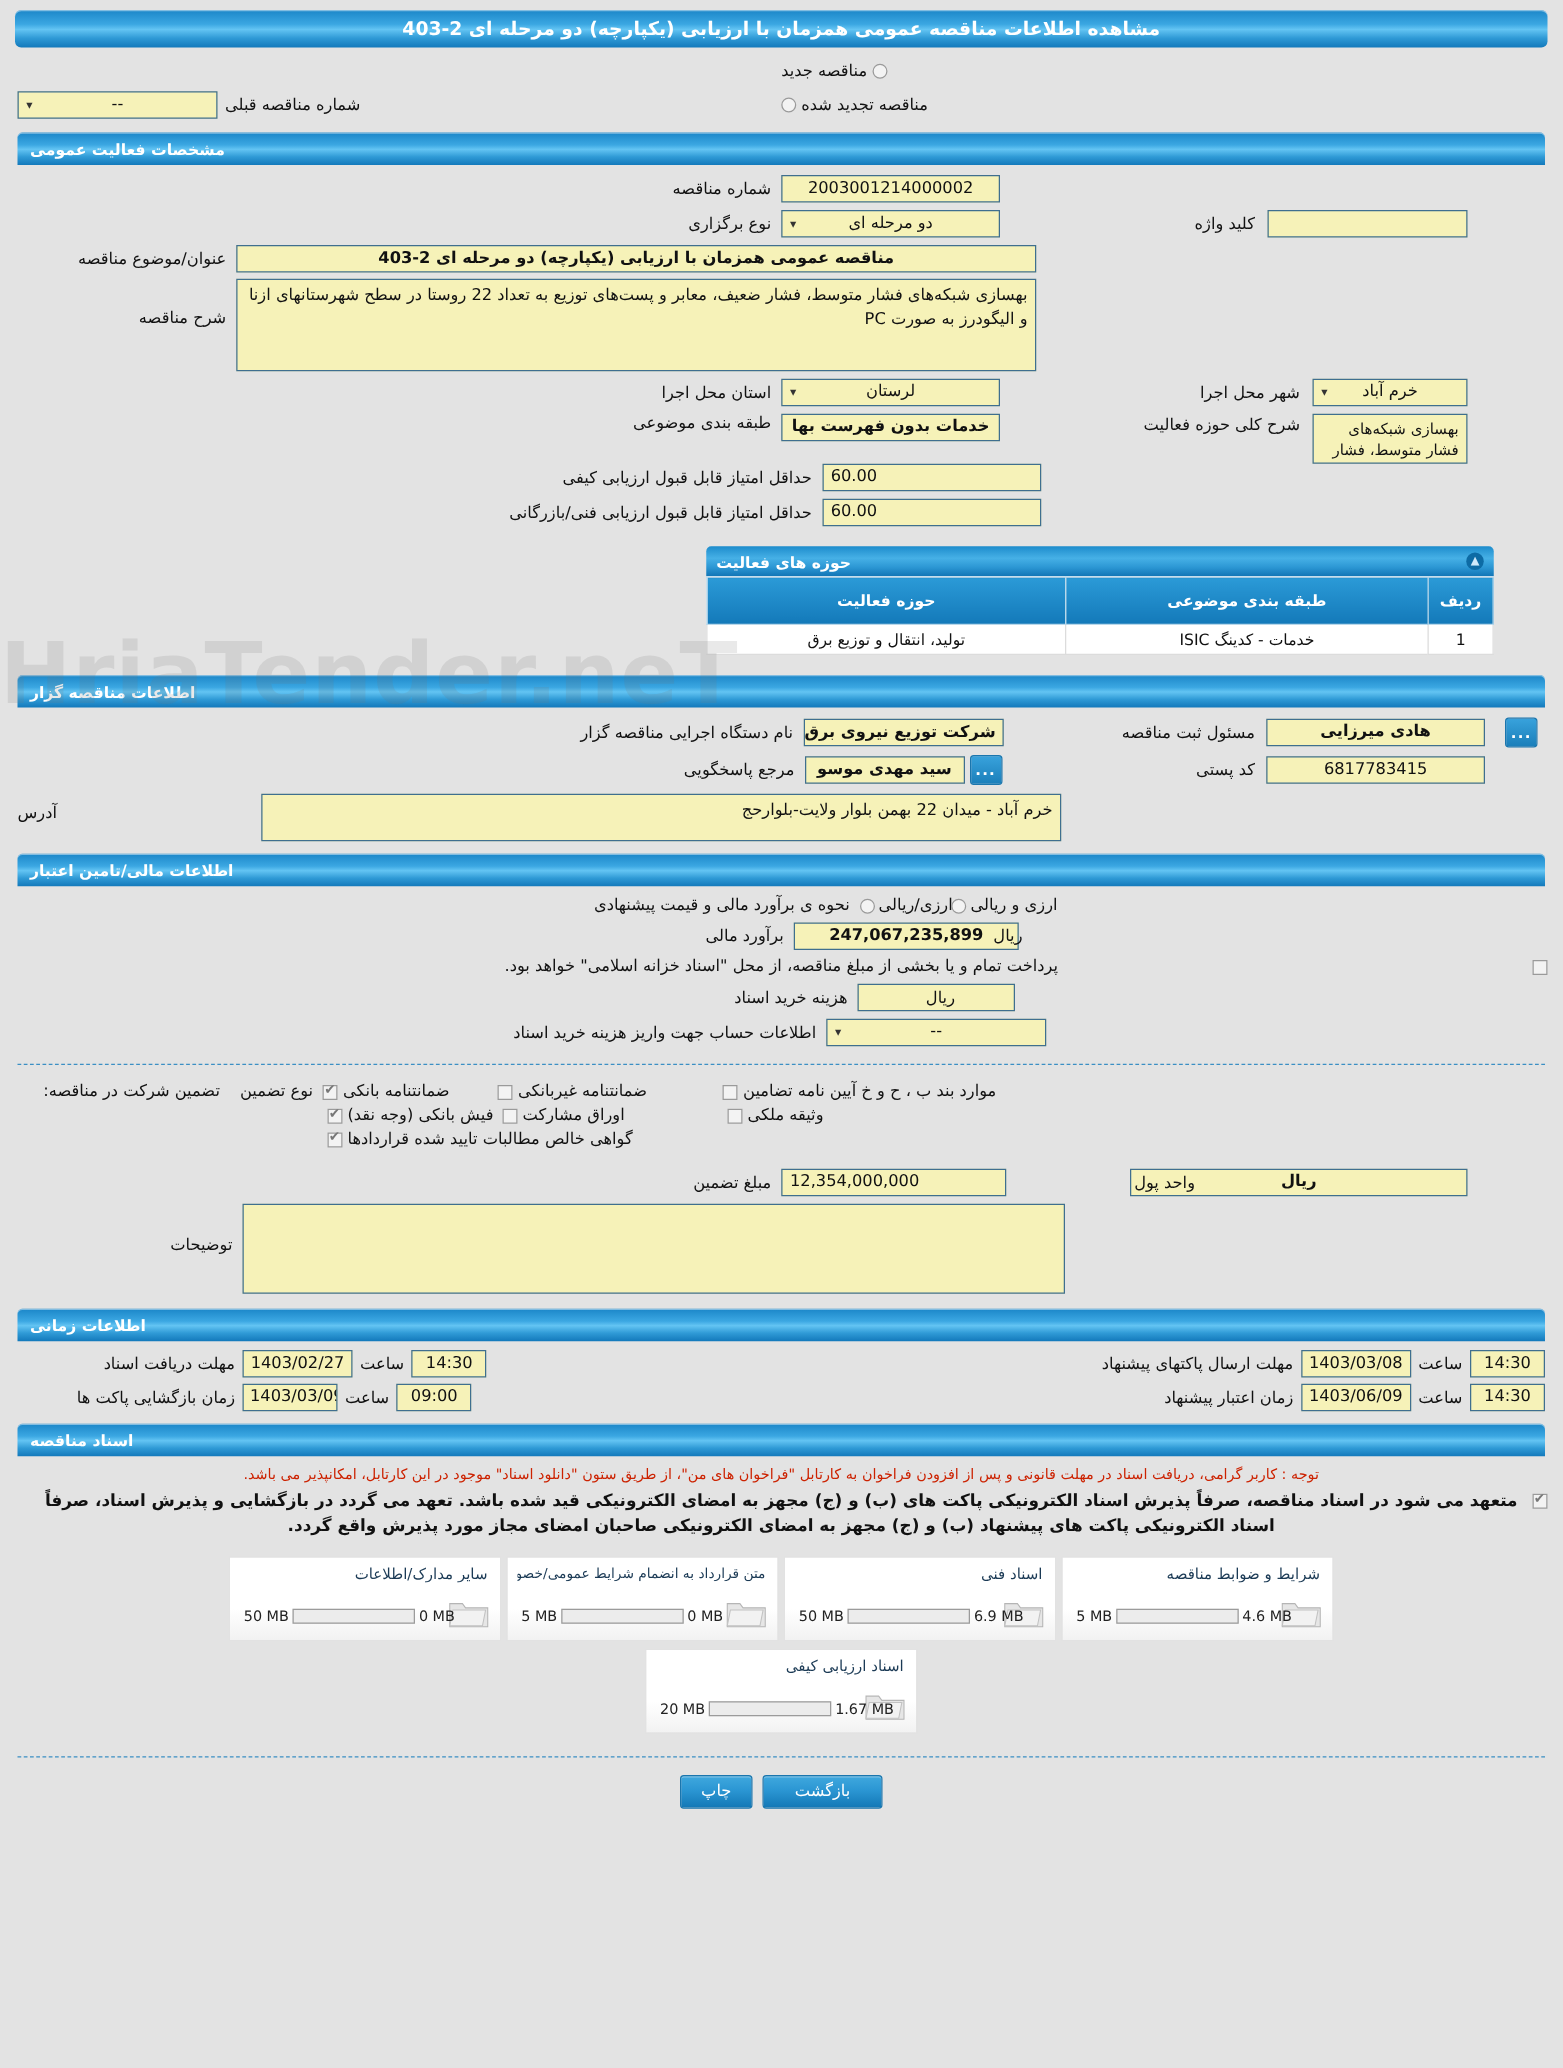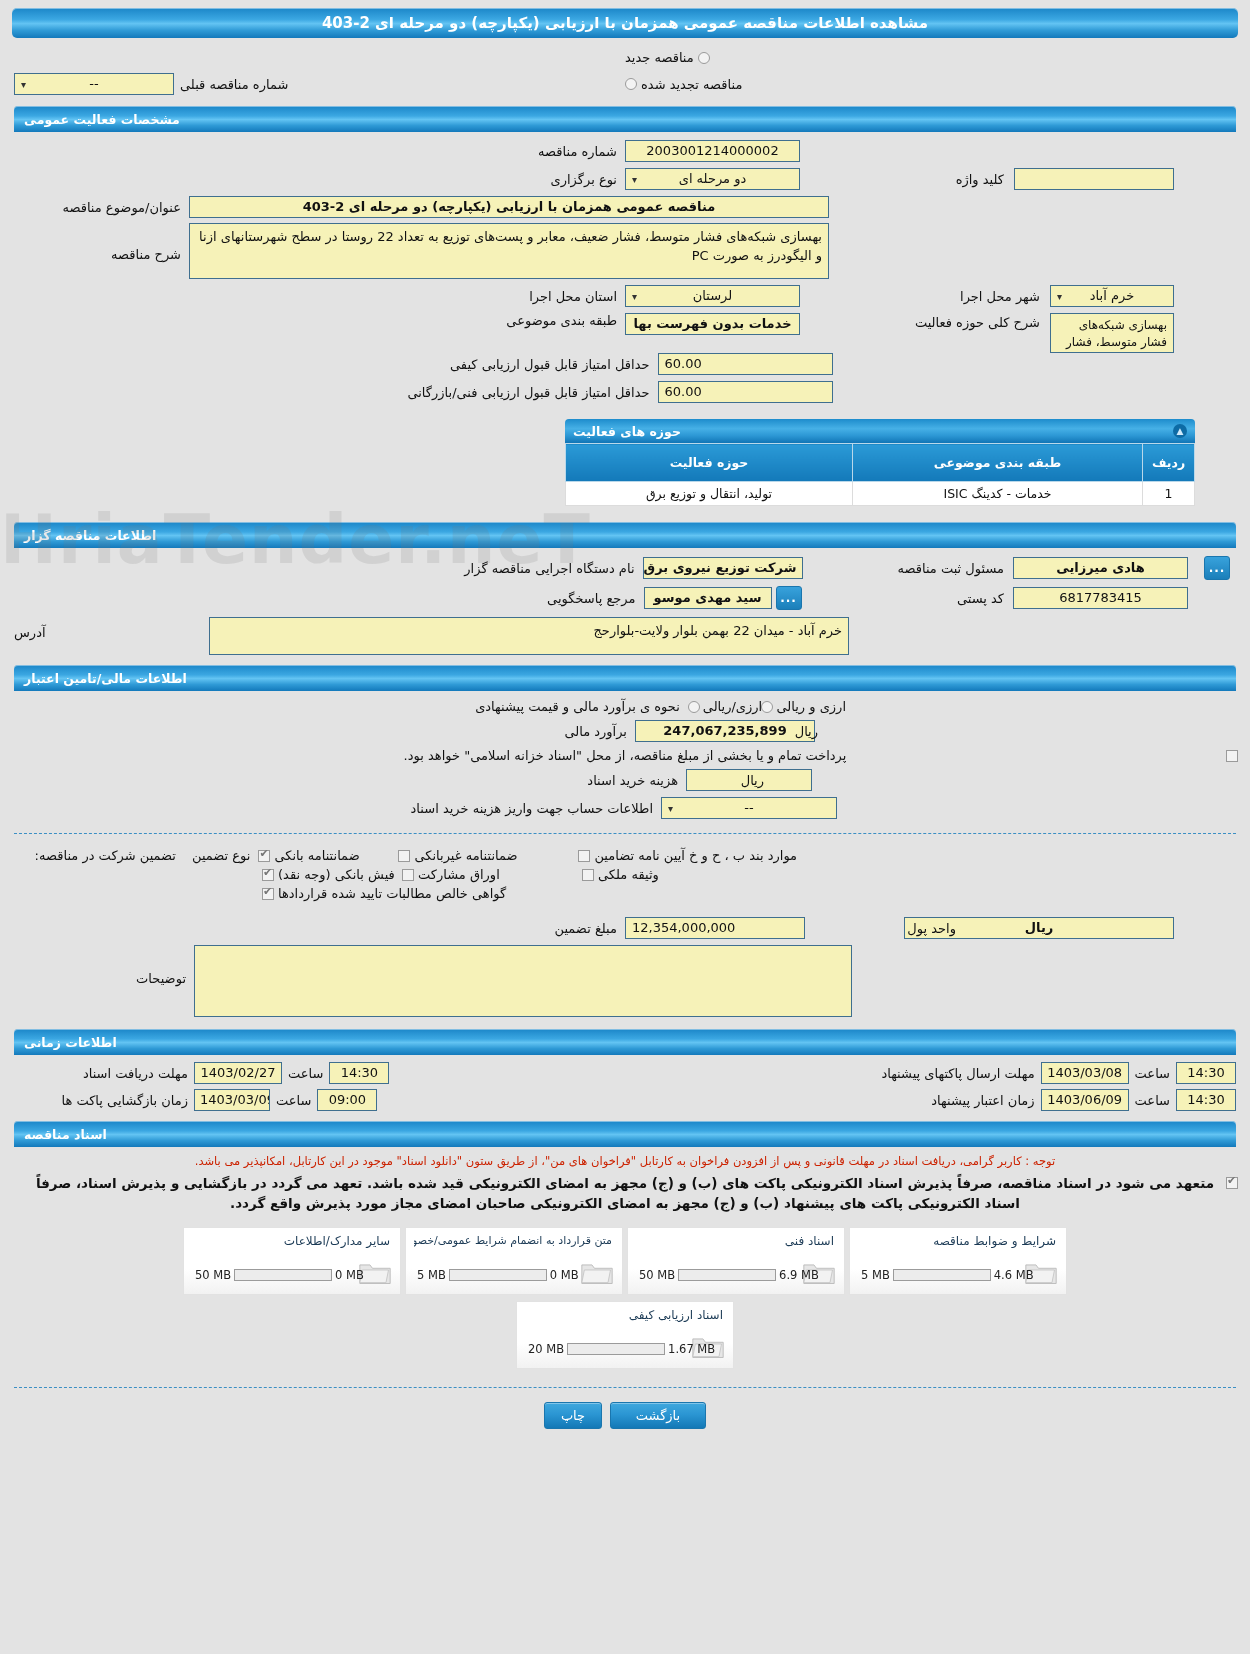--- a/index.html
+++ b/index.html
@@ -246,21 +246,21 @@
       </span>
       <span class="lbl" style="width:175px; text-align:right; padding-right:8px;">نوع برگزاری</span>
     </div>
 
     <div class="row" style="justify-content:flex-end; margin-bottom:5px;">
       <span class="fld bold" style="width:640px; text-align:center;">مناقصه عمومی همزمان با ارزیابی (یکپارچه) دو مرحله ای 2-403</span>
       <span class="lbl" style="width:175px; text-align:right; padding-right:8px;">عنوان/موضوع مناقصه</span>
     </div>
 
     <div class="row" style="justify-content:flex-end; align-items:flex-start; margin-bottom:6px;">
-      <span class="ta" style="width:640px; height:56px;">بهسازی شبکه‌های فشار متوسط، فشار ضعیف، معابر و پست‌های توزیع به تعداد 22 روستا  در سطح شهرستانهای ازنا و الیگودرز به صورت PC</span>
+      <span class="ta" style="width:640px; height:74px;">بهسازی شبکه‌های فشار متوسط، فشار ضعیف، معابر و پست‌های توزیع به تعداد 22 روستا  در سطح شهرستانهای ازنا و الیگودرز به صورت PC</span>
       <span class="lbl" style="width:175px; text-align:right; padding:24px 8px 0 0;">شرح مناقصه</span>
     </div>
 
     <div class="row" style="justify-content:center; margin-bottom:6px; position:relative;">
       <span class="sel" style="width:124px; position:absolute; right:62px;">
         <span class="arrow">▾</span>
         <span>خرم آباد</span>
       </span>
       <span class="lbl" style="position:absolute; right:196px;">شهر محل اجرا</span>
       <span class="sel" style="width:175px;">

